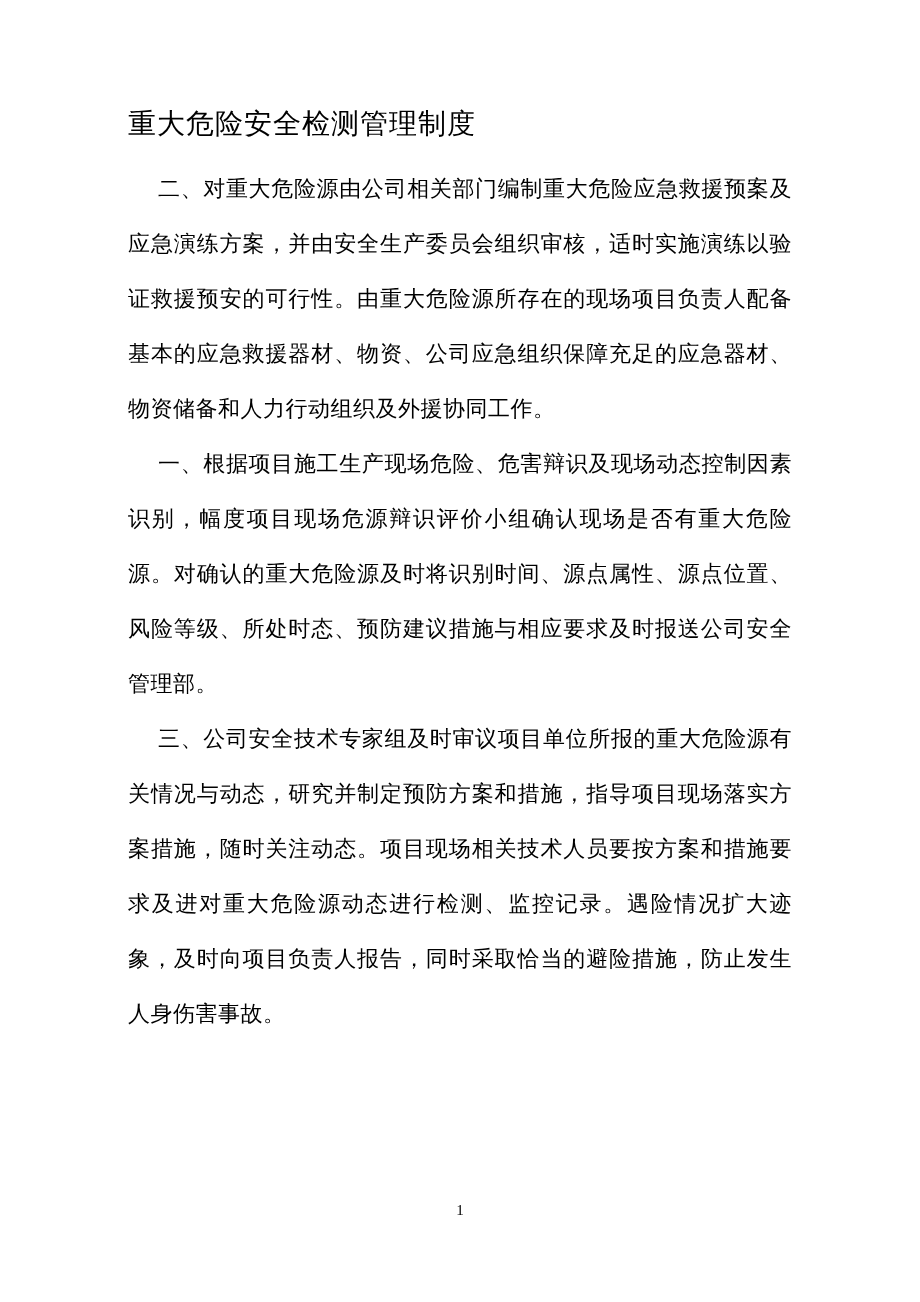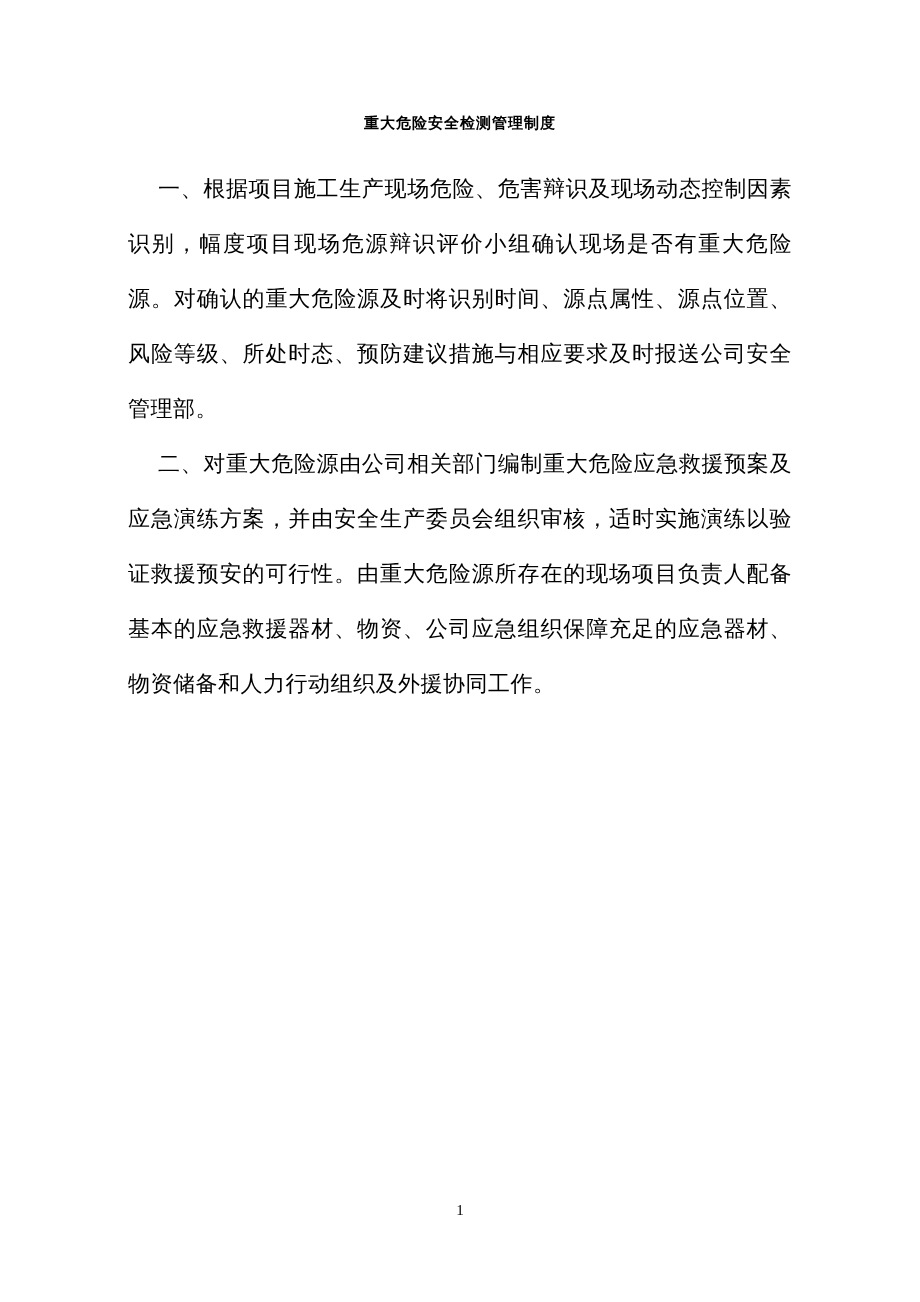--- a/index.html
+++ b/index.html
@@ -16,23 +16,22 @@
     font-family: "Liberation Serif", "DejaVu Serif", serif;
     color: #000000;
   }
   .content {
     position: absolute;
     left: 128px;
     right: 128px;
     top: 96px;
   }
   .doc-title {
-    font-size: 15px;
-    font-weight: bold;
-    text-align: center;
+    font-size: 28px;
+    font-weight: normal;
     line-height: 55px;
     margin: 0 0 10px 0;
     letter-spacing: 1px;
   }
   .doc-paragraph {
     font-size: 22px;
     line-height: 55px;
     text-align: justify;
     text-justify: inter-character;
     text-indent: 30px;
@@ -49,17 +48,18 @@
     line-height: 24px;
     color: #000000;
   }
 </style>
 </head>
 <body>
 
 <div class="page">
   <div class="content">
     <h1 class="doc-title">重大危险安全检测管理制度</h1>
+    <p class="doc-paragraph">二、对重大危险源由公司相关部门编制重大危险应急救援预案及应急演练方案，并由安全生产委员会组织审核，适时实施演练以验证救援预安的可行性。由重大危险源所存在的现场项目负责人配备基本的应急救援器材、物资、公司应急组织保障充足的应急器材、物资储备和人力行动组织及外援协同工作。</p>
     <p class="doc-paragraph">一、根据项目施工生产现场危险、危害辩识及现场动态控制因素识别，幅度项目现场危源辩识评价小组确认现场是否有重大危险源。对确认的重大危险源及时将识别时间、源点属性、源点位置、风险等级、所处时态、预防建议措施与相应要求及时报送公司安全管理部。</p>
-    <p class="doc-paragraph">二、对重大危险源由公司相关部门编制重大危险应急救援预案及应急演练方案，并由安全生产委员会组织审核，适时实施演练以验证救援预安的可行性。由重大危险源所存在的现场项目负责人配备基本的应急救援器材、物资、公司应急组织保障充足的应急器材、物资储备和人力行动组织及外援协同工作。</p>
+    <p class="doc-paragraph">三、公司安全技术专家组及时审议项目单位所报的重大危险源有关情况与动态，研究并制定预防方案和措施，指导项目现场落实方案措施，随时关注动态。项目现场相关技术人员要按方案和措施要求及进对重大危险源动态进行检测、监控记录。遇险情况扩大迹象，及时向项目负责人报告，同时采取恰当的避险措施，防止发生人身伤害事故。</p>
   </div>
   <div class="page-footer">1</div>
 </div>
 
 </body></html>

